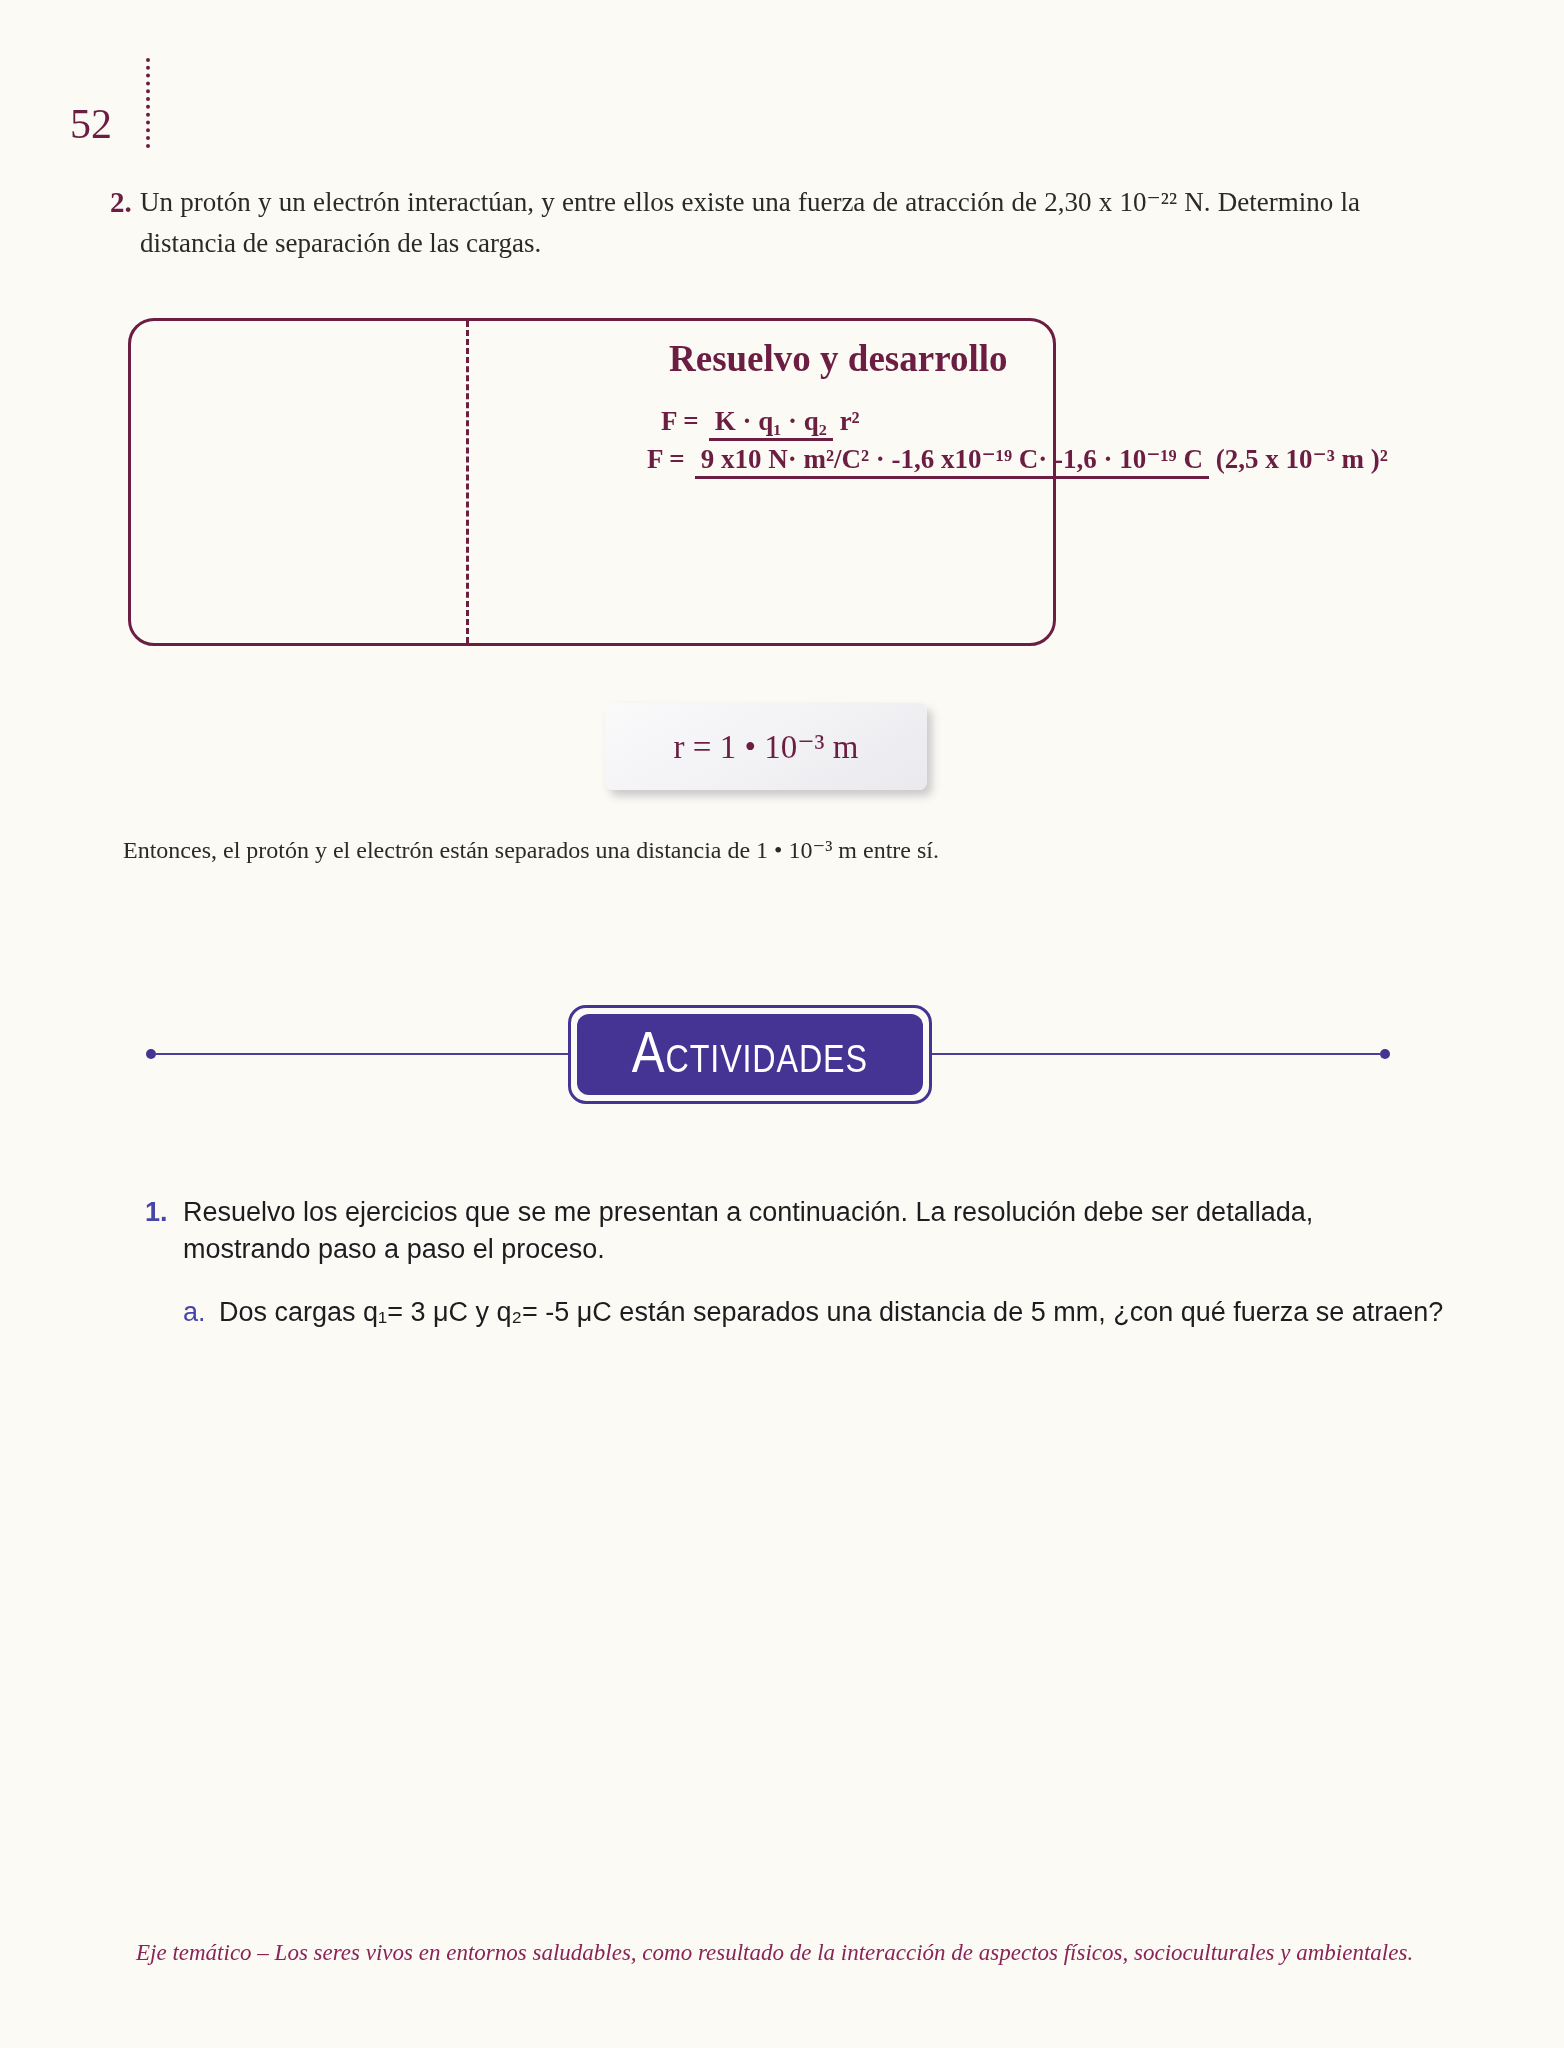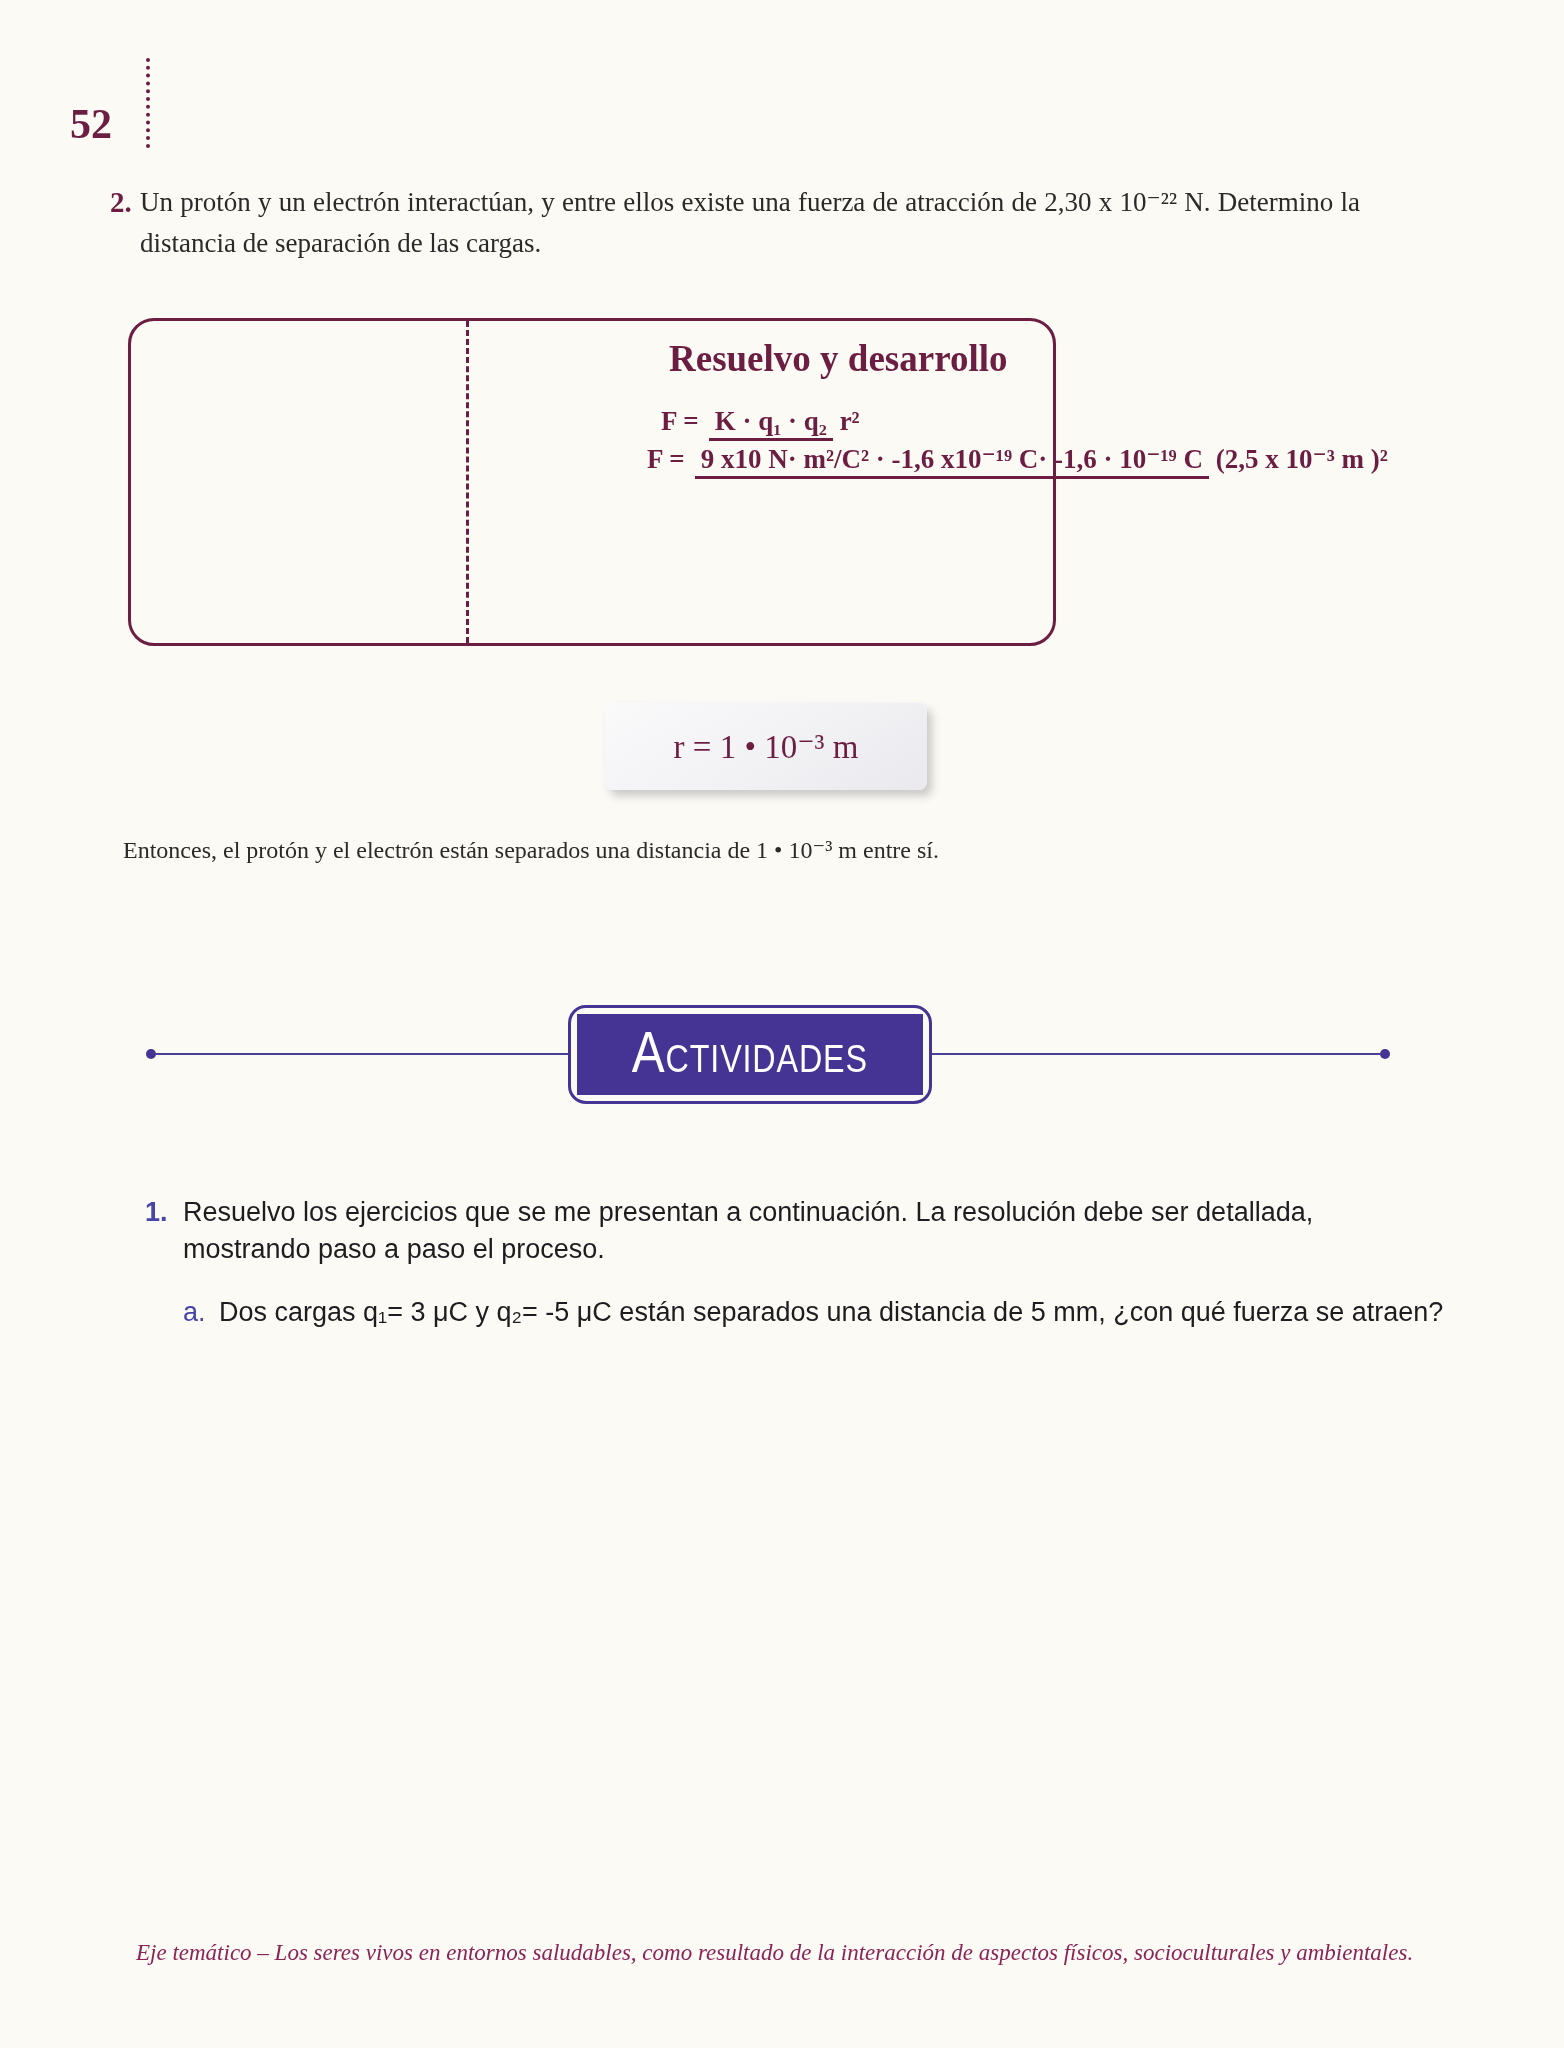--- a/index.html
+++ b/index.html
@@ -6,21 +6,21 @@
   body{
     width:1564px;height:2048px;
     background:#fcfaf5;
     position:relative;
     overflow:hidden;
     font-family:"Liberation Serif","DejaVu Serif",serif;
   }
   
   .page-number{
     position:absolute;left:70px;top:100px;
-    font-size:42px;font-weight:bold;color:#6b1d42;
+    font-size:42px;font-weight:normal;color:#6b1d42;
   }
   .page-number-divider{
     position:absolute;left:146px;top:58px;height:90px;width:0;
     border-left:4px dotted #6b1d42;
   }
   
   .problem{
     position:absolute;left:110px;top:182px;width:1250px;
     display:flex;align-items:flex-start;
   }
@@ -105,21 +105,21 @@
   }
   .banner-rule{height:0;border-top:2px solid #4a3f96;}
   .banner-rule-left{flex-grow:0.92;}
   .banner-rule-right{flex-grow:1;}
   .banner-outer{
     flex:0 0 auto;
     border:3px solid #453494;border-radius:18px;
     background:#fcfaf5;padding:6px;
   }
   .banner-inner{
-    background:#453494;border-radius:0;
+    background:#453494;border-radius:12px;
     padding:4px 34px 10px 34px;
     display:flex;align-items:baseline;justify-content:center;
   }
   .banner-text{
     color:#ffffff;
     font-family:"Liberation Sans","DejaVu Sans",sans-serif;
     transform:scaleX(0.85);transform-origin:center;
     letter-spacing:1px;white-space:nowrap;
   }
   .banner-initial{font-size:58px;font-weight:400;}

